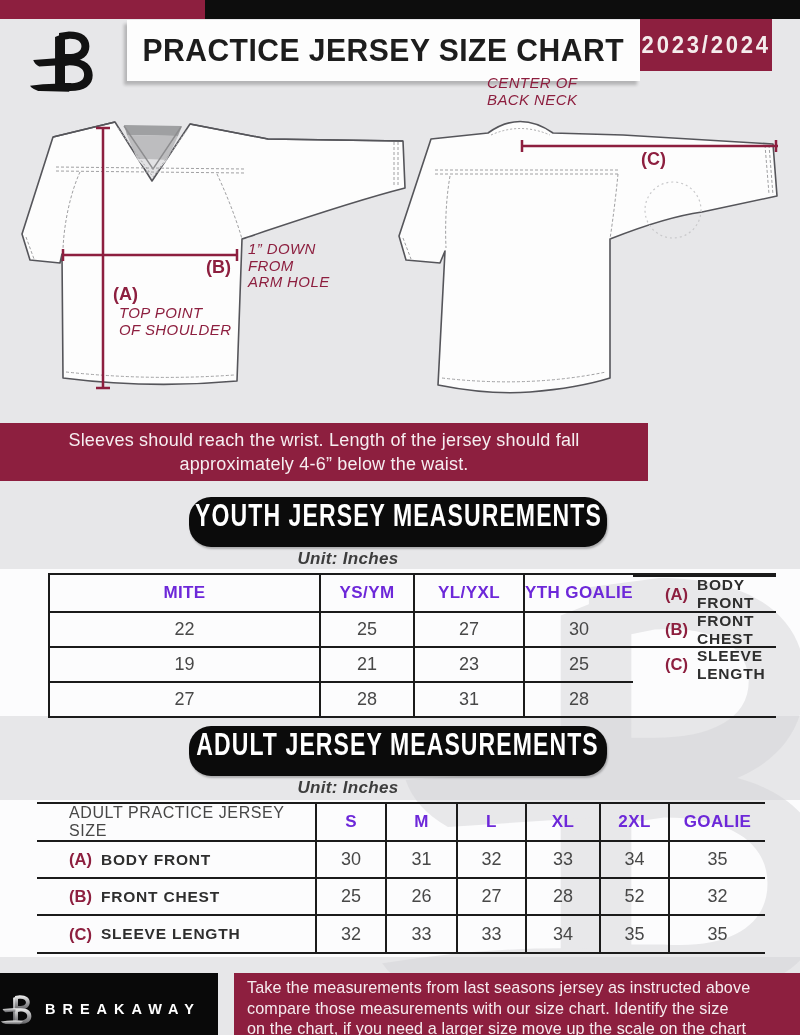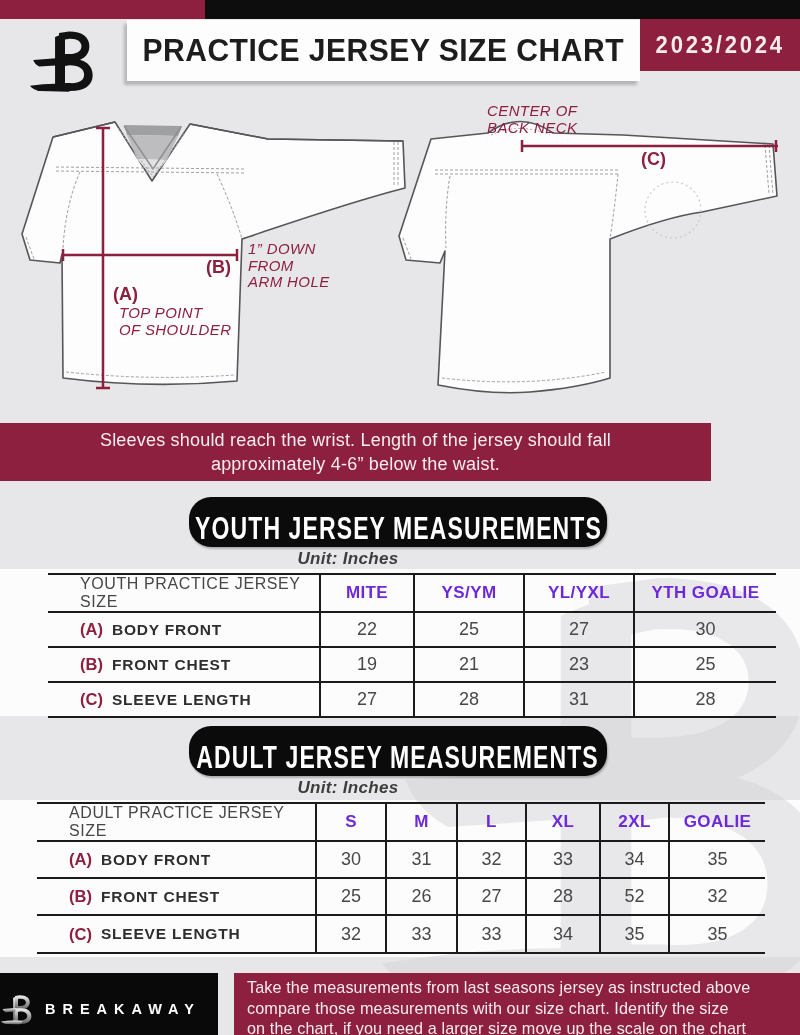--- a/index.html
+++ b/index.html
@@ -19,40 +19,40 @@
   
   .topbar-maroon{left:0;top:0;width:205px;height:19px;background:var(--maroon);}
   .topbar-black{left:205px;top:0;width:595px;height:19px;background:#0d0d0d;}
   .title-box{
     left:127px;top:20px;width:513px;height:61px;background:#fdfdfd;
     display:flex;align-items:center;justify-content:center;
     box-shadow:-3px 4px 3px rgba(0,0,0,.22);z-index:3;
   }
   .title-text{font-size:31px;font-weight:800;color:#1d1d1d;letter-spacing:.5px;white-space:nowrap;transform:scaleX(.97);}
   .season-box{
-    left:640px;top:19px;width:160px;height:52px;background:var(--maroon);
+    left:640px;top:19px;width:132px;height:52px;background:var(--maroon);
     display:flex;align-items:center;justify-content:center;z-index:2;
   }
   .season-text{font-size:24px;font-weight:700;color:#f4ecec;letter-spacing:3px;white-space:nowrap;transform:scaleX(.92);}
   .header-logo{left:28px;top:24px;width:66px;height:72px;z-index:2;}
   
   .ann{color:var(--maroon);font-style:italic;font-size:15px;line-height:16.5px;letter-spacing:.4px;font-weight:500;z-index:3;}
   .ann-key{color:var(--maroon);font-weight:800;font-size:18px;font-style:normal;z-index:3;}
   .jersey{z-index:2;}
   
   .banner{
-    left:0;top:423px;width:711px;height:58px;background:var(--maroon);
+    left:0;top:423px;width:648px;height:58px;background:var(--maroon);
     display:flex;flex-direction:column;align-items:center;justify-content:center;z-index:2;
   }
   .banner-line{color:#f6edf0;font-size:18px;line-height:24px;font-weight:400;letter-spacing:.2px;}
   
   .panel{left:0;width:800px;background:var(--panel);z-index:0;}
   .section-banner{
     left:189px;width:418px;height:50px;background:#0b0b0b;border-radius:22px;
-    display:flex;align-items:flex-end;justify-content:center;z-index:2;
+    display:flex;align-items:flex-start;justify-content:center;z-index:2;
     box-shadow:1px 2px 2px rgba(0,0,0,.25);
   }
   .section-banner span{color:#ffffff;font-size:32px;font-weight:800;letter-spacing:1.5px;white-space:nowrap;transform:scaleX(.72);}
   .unit{left:0;width:696px;text-align:center;font-style:italic;font-weight:600;color:#3d3d3d;font-size:17px;letter-spacing:.3px;z-index:2;}
   
   .mtable{
     display:grid;z-index:2;
     border-top:2.5px solid var(--line);border-bottom:2.5px solid var(--line);
   }
   .yt{left:48px;top:573px;width:728px;grid-template-columns:271px 94px 110px 110px 143px;grid-template-rows:36px 35px 35px 35px;}
@@ -166,21 +166,21 @@
     <path d="M377,62 L381,111 M381,62 L385,112" stroke="#a0a0a2" stroke-width="1" stroke-dasharray="3 2" fill="none"></path>
     <path d="M15,155 L23,176" stroke="#a0a0a2" stroke-width="1" stroke-dasharray="3 2" fill="none"></path>
 
     <g stroke="#8d1f3f" stroke-width="2.5">
       <path d="M134,63 L390,63"></path>
         <path d="M134,57 L134,69"></path>
         <path d="M388,57 L388,69"></path>
     </g>
   </svg>
 
-  <div class="abs ann" style="left:487px;top:103px">
+  <div class="abs ann" style="left:487px;top:75px">
     <div>CENTER OF</div>
     <div>BACK NECK</div>
   </div>
   <div class="abs ann-key" style="left:641px;top:149px">(C)</div>
   <div class="abs ann-key" style="left:206px;top:257px">(B)</div>
   <div class="abs ann" style="left:248px;top:241px">
     <div>1” DOWN</div>
     <div>FROM</div>
     <div>ARM HOLE</div>
   </div>
@@ -201,23 +201,20 @@
   <svg class="abs watermark" viewBox="0 0 100 100" fill="#d5d5d8">
     <use href="#bk-logo"></use>
   </svg>
 
   <div class="abs section-banner" style="top:497px">
     <span>YOUTH JERSEY MEASUREMENTS</span>
   </div>
   <div class="abs unit" style="top:549px">Unit: Inches</div>
 
   <div class="abs mtable yt">
-    <div class="c nt nl lab">
-      <span class="hd-size">YOUTH PRACTICE JERSEY SIZE</span>
-    </div>
     <div class="c nt">
         <span class="hd-col">MITE</span>
       </div>
     <div class="c nt">
         <span class="hd-col">YS/YM</span>
       </div>
     <div class="c nt">
         <span class="hd-col">YL/YXL</span>
       </div>
     <div class="c nt">

